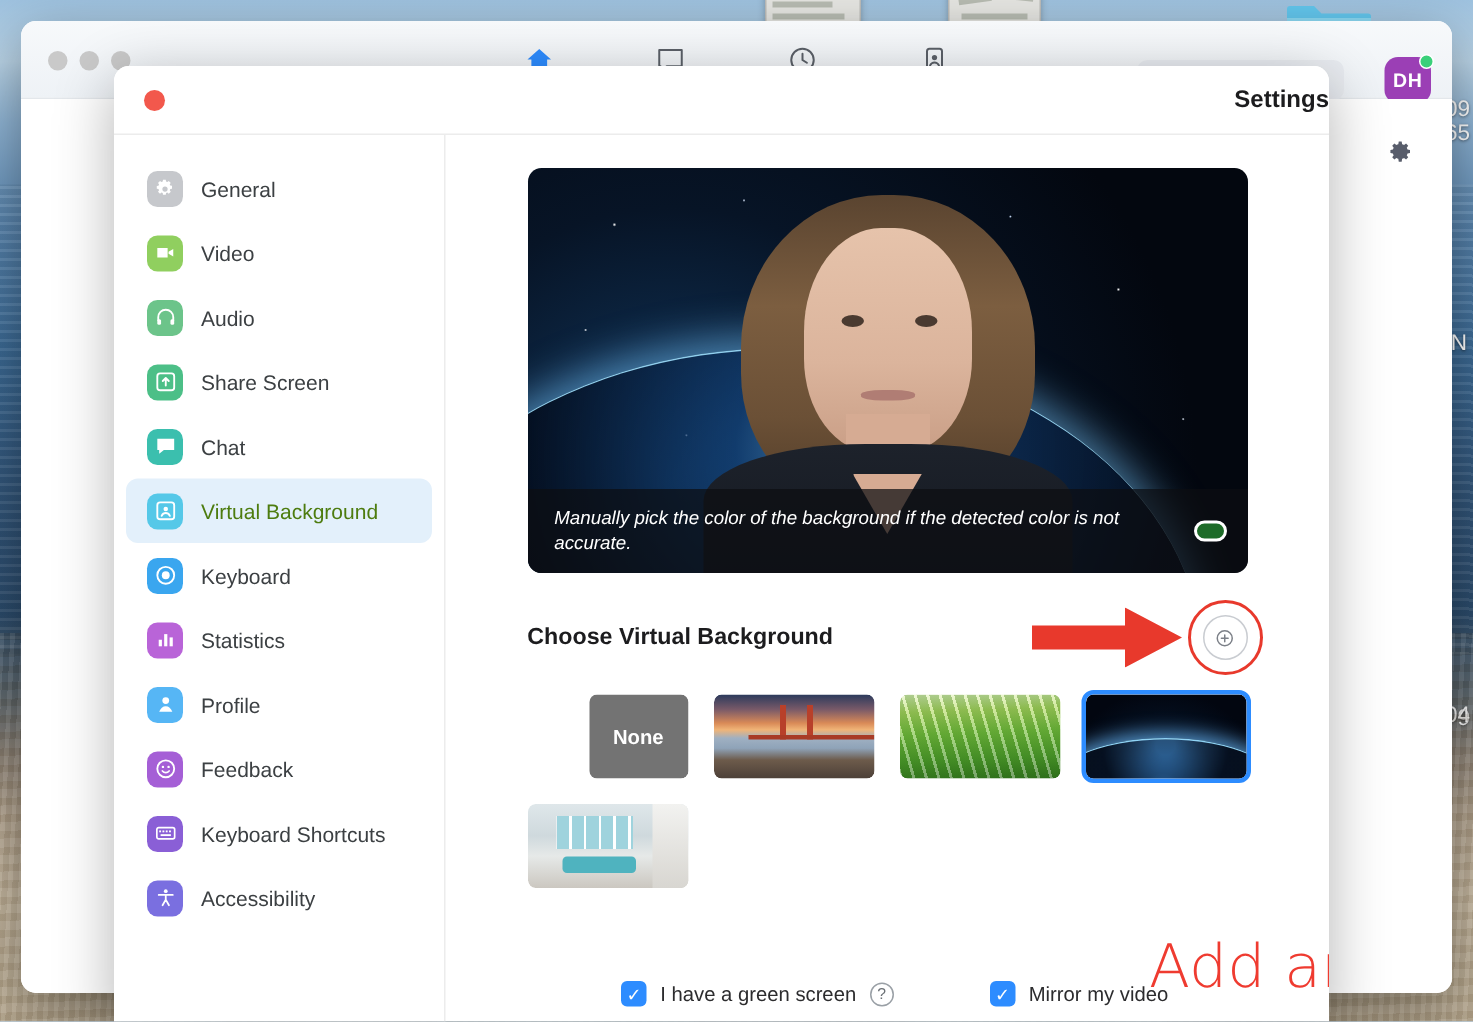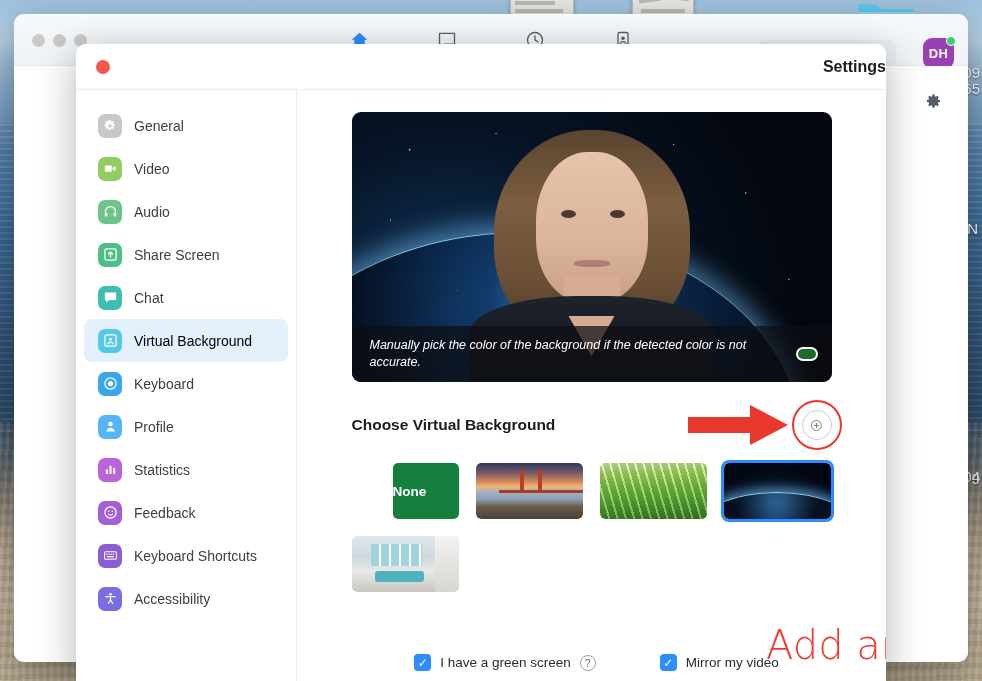--- a/index.html
+++ b/index.html
@@ -123,21 +123,21 @@
   #sidebar {
     width: 221px; background: #fff; border-right: 1px solid #ececec;
     padding-top: 14px;
   }
   .side-item {
     display: flex; align-items: center; gap: 12px;
     height: 43px; margin: 0 8px; padding-left: 14px; border-radius: 8px;
   }
   .side-item.selected { background: #e3f0fb; }
   .side-label { font-size: 14px; color: #3c4043; }
-  .side-item.selected .side-label { color: #000000; }
+  .side-item.selected .side-label { color: #4d7c0f; }
   .side-ico {
     width: 24px; height: 24px; border-radius: 7px;
     display:flex; align-items:center; justify-content:center;
     color:#fff; flex: 0 0 auto;
   }
 
   
   #content { flex: 1; padding: 22px 0 0 0; position: relative; }
 
   #video-preview {
@@ -237,21 +237,21 @@
     margin: 20px auto 0; width: 486px;
     display: flex; flex-wrap: wrap; gap: 11px;
   }
   .thumb {
     width: 113px; height: 62px; border-radius: 8px; overflow: hidden;
     position: relative; border: 3px solid transparent;
   }
   .thumb.selected { border-color: #2d8cff; }
   .thumb .inner { position:absolute; inset:0; border-radius: 5px; overflow:hidden; }
   .thumb-none {
-    background: #15803d; display:flex; align-items:center; 
+    background: #737373; display:flex; align-items:center; justify-content:center;
     color: #fff; font-size: 13.5px; font-weight: bold; margin-left: 41px;
   }
   .bg-bridge {
     background:
       linear-gradient(180deg,#2b3a5c 0%, #7a5a68 18%, #d98a57 34%, #f0b477 42%,
                       #9fb0c2 52%, #8fa3b8 64%, #6d5b4b 78%, #4c4038 100%);
   }
   .bg-bridge .span1, .bg-bridge .span2 {
     position:absolute; background:#b8402a; width:4px; top:12%; height:42%;
   }
@@ -487,38 +487,38 @@
         <span class="side-ico" style="background:#3aa6ef">
           <svg viewBox="0 0 24 24" width="15" height="15" aria-hidden="true">
               <circle cx="12" cy="12" r="9" fill="none" stroke="#fff" stroke-width="2"></circle>
               <circle cx="12" cy="12" r="4.2" fill="#fff"></circle>
             </svg>
         </span>
         <span class="side-label">Keyboard</span>
       </div>
 
       <div class="side-item">
-        <span class="side-ico" style="background:#56b6f5">
-          <svg viewBox="0 0 24 24" width="15" height="15" aria-hidden="true">
-              <circle cx="12" cy="8" r="3.6" fill="#fff"></circle>
-              <path d="M5 20c1.4-4 3.9-6 7-6s5.6 2 7 6z" fill="#fff"></path>
-            </svg>
-        </span>
-        <span class="side-label">Profile</span>
-      </div>
-
-      <div class="side-item">
         <span class="side-ico" style="background:#b964d8">
           <svg viewBox="0 0 24 24" width="15" height="15" aria-hidden="true">
               <rect x="4.5" y="12" width="3.4" height="7" fill="#fff"></rect>
               <rect x="10.3" y="6" width="3.4" height="13" fill="#fff"></rect>
               <rect x="16.1" y="9.5" width="3.4" height="9.5" fill="#fff"></rect>
             </svg>
         </span>
         <span class="side-label">Statistics</span>
+      </div>
+
+      <div class="side-item">
+        <span class="side-ico" style="background:#56b6f5">
+          <svg viewBox="0 0 24 24" width="15" height="15" aria-hidden="true">
+              <circle cx="12" cy="8" r="3.6" fill="#fff"></circle>
+              <path d="M5 20c1.4-4 3.9-6 7-6s5.6 2 7 6z" fill="#fff"></path>
+            </svg>
+        </span>
+        <span class="side-label">Profile</span>
       </div>
 
       <div class="side-item">
         <span class="side-ico" style="background:#a55fd6">
           <svg viewBox="0 0 24 24" width="15" height="15" aria-hidden="true">
               <circle cx="12" cy="12" r="9" fill="none" stroke="#fff" stroke-width="2"></circle>
               <circle cx="9" cy="10" r="1.3" fill="#fff"></circle>
               <circle cx="15" cy="10" r="1.3" fill="#fff"></circle>
               <path d="M8.4 14.4c1 1.2 2.2 1.8 3.6 1.8s2.6-.6 3.6-1.8" fill="none" stroke="#fff" stroke-width="1.8" stroke-linecap="round"></path>
             </svg>

